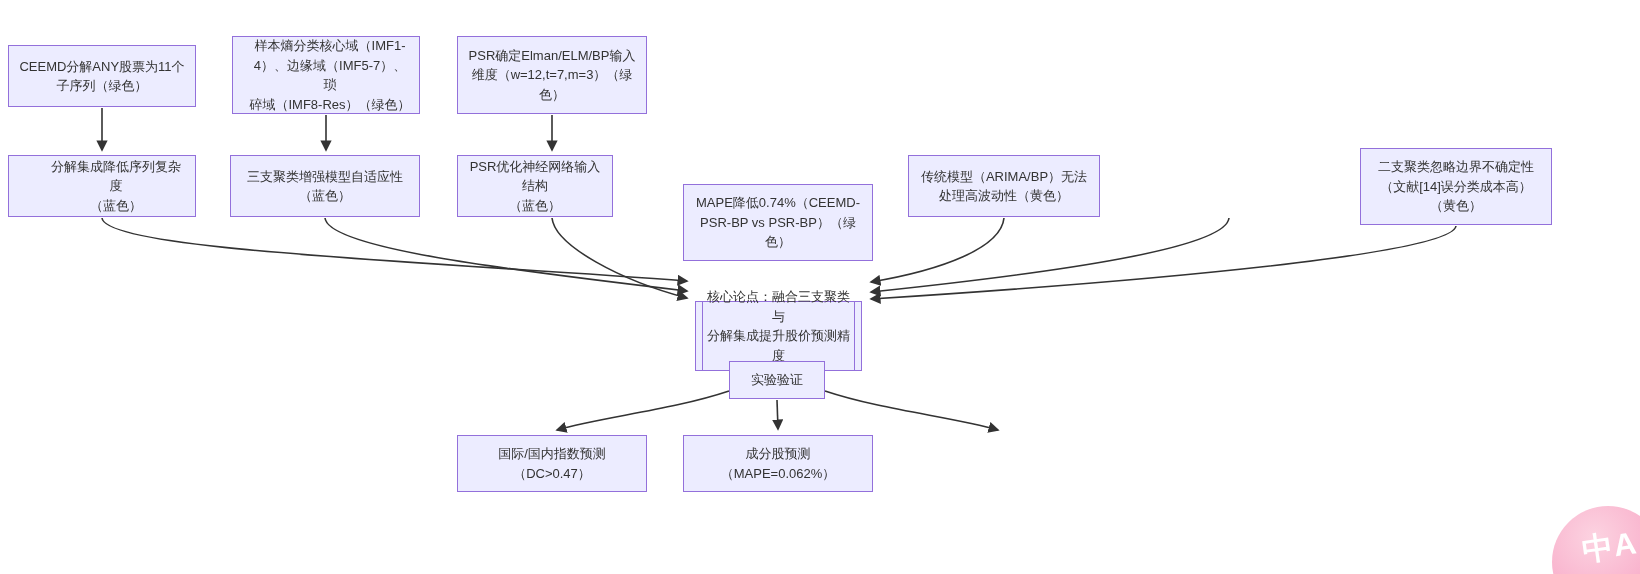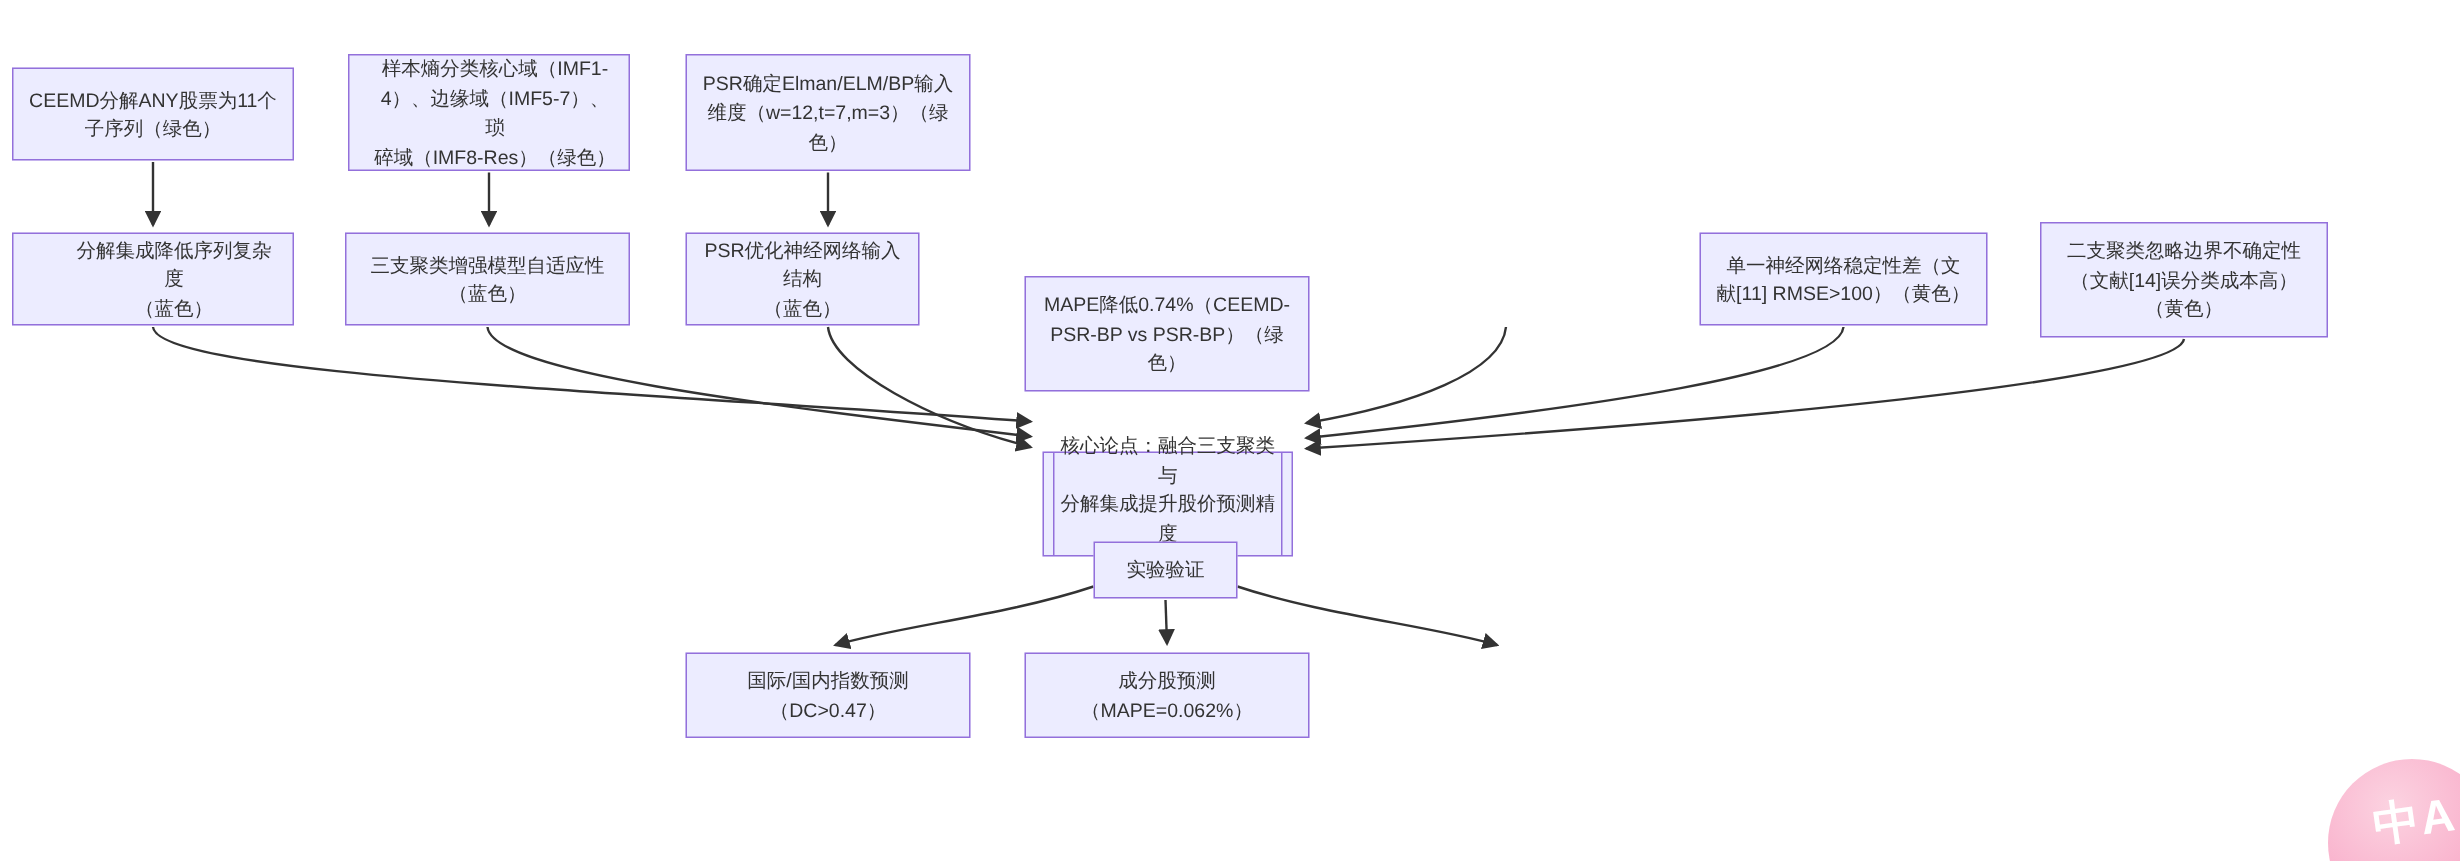--- a/index.html
+++ b/index.html
@@ -122,23 +122,23 @@
   </div>
   <div class="node n-f">
     <span class="node-label">PSR优化神经网络输入结构
 （蓝色）</span>
   </div>
   <div class="node n-g">
     <span class="node-label">MAPE降低0.74%（CEEMD-
 PSR-BP vs PSR-BP）（绿
 色）</span>
   </div>
-  <div class="node n-i">
-    <span class="node-label">单一神经网络稳定性差（文
-献[11] RMSE&gt;100）（黄色）</span>
+  <div class="node n-h">
+    <span class="node-label">传统模型（ARIMA/BP）无法
+处理高波动性（黄色）</span>
   </div>
   <div class="node n-j">
     <span class="node-label">二支聚类忽略边界不确定性
 （文献[14]误分类成本高）
 （黄色）</span>
   </div>
 
   <div class="node node-core n-k">
     <span class="node-label">核心论点：融合三支聚类与
 分解集成提升股价预测精度

